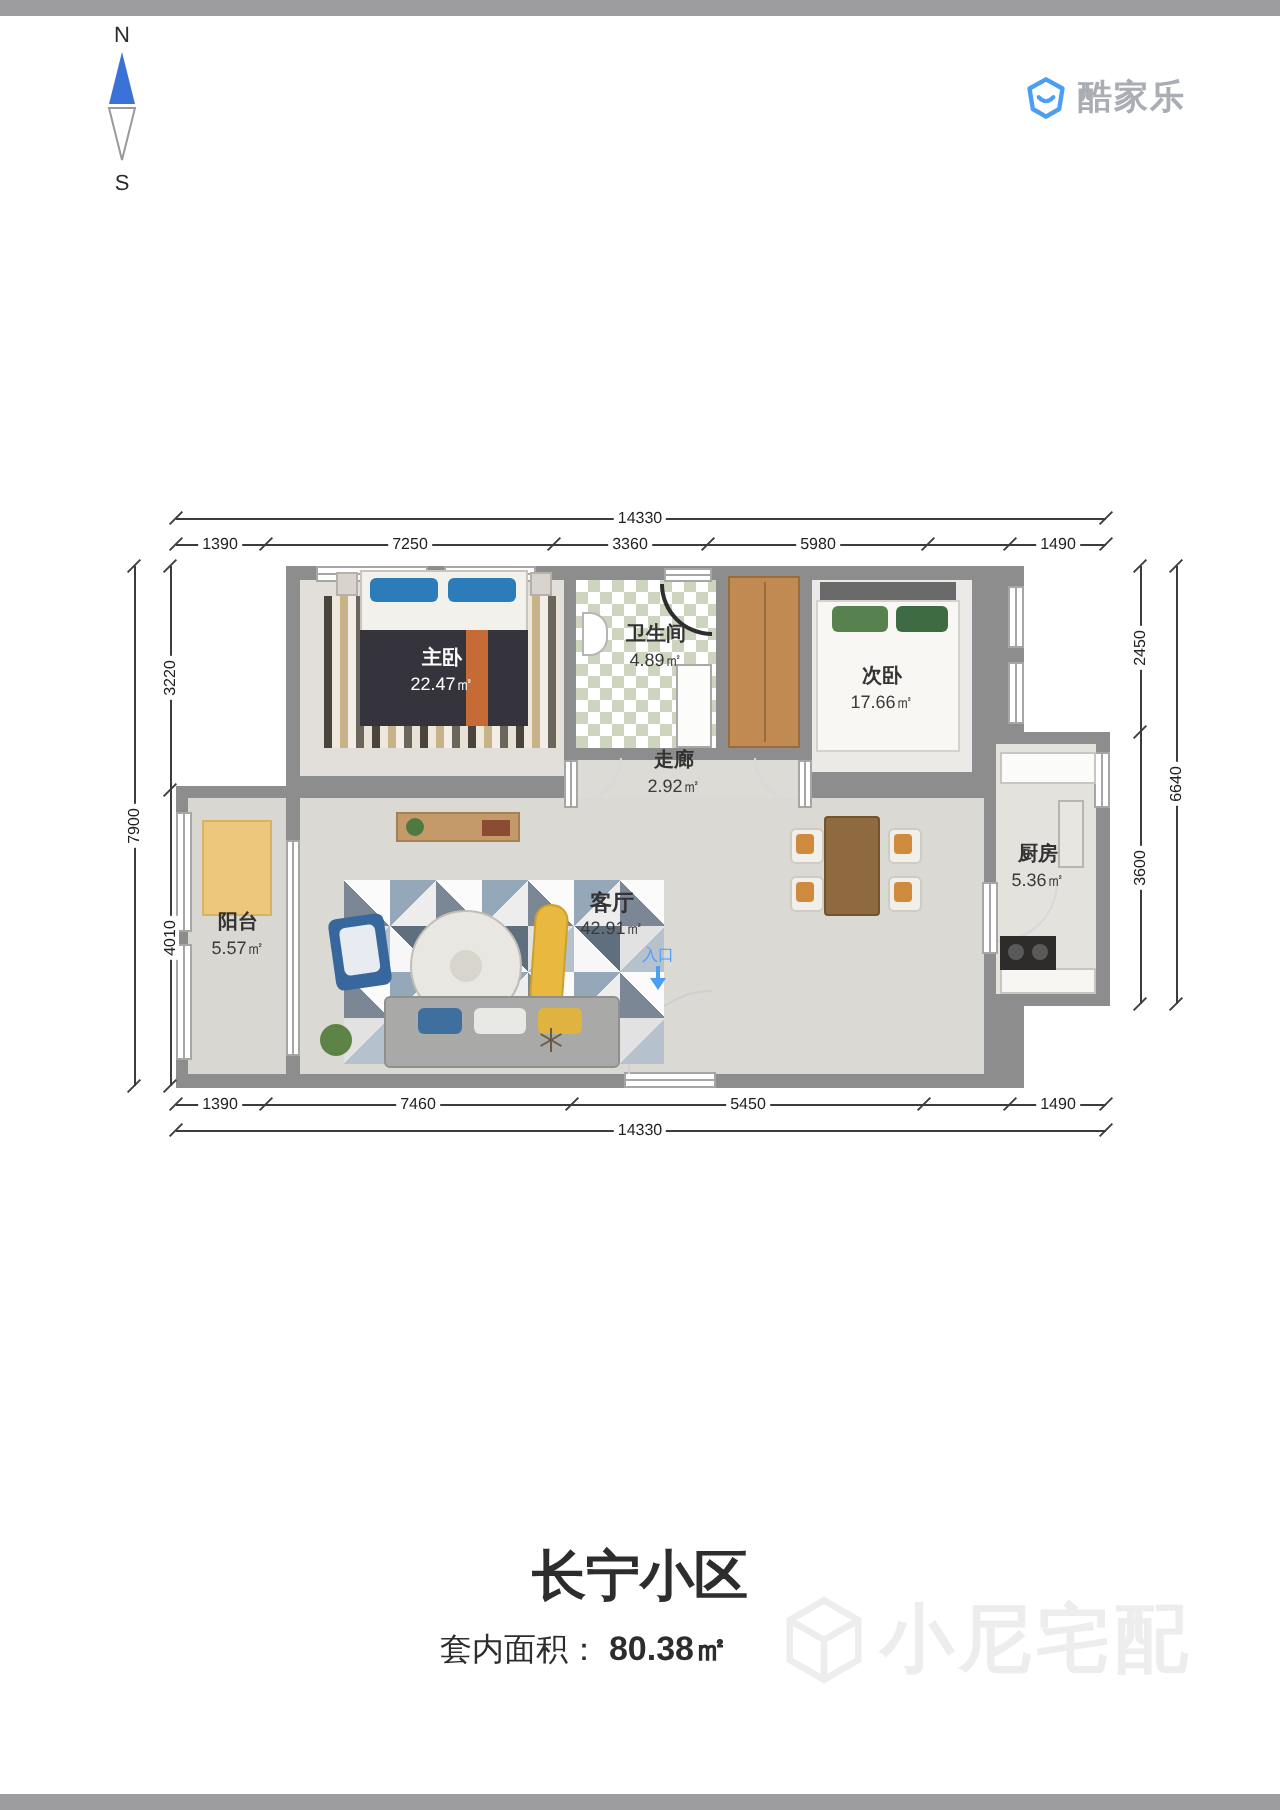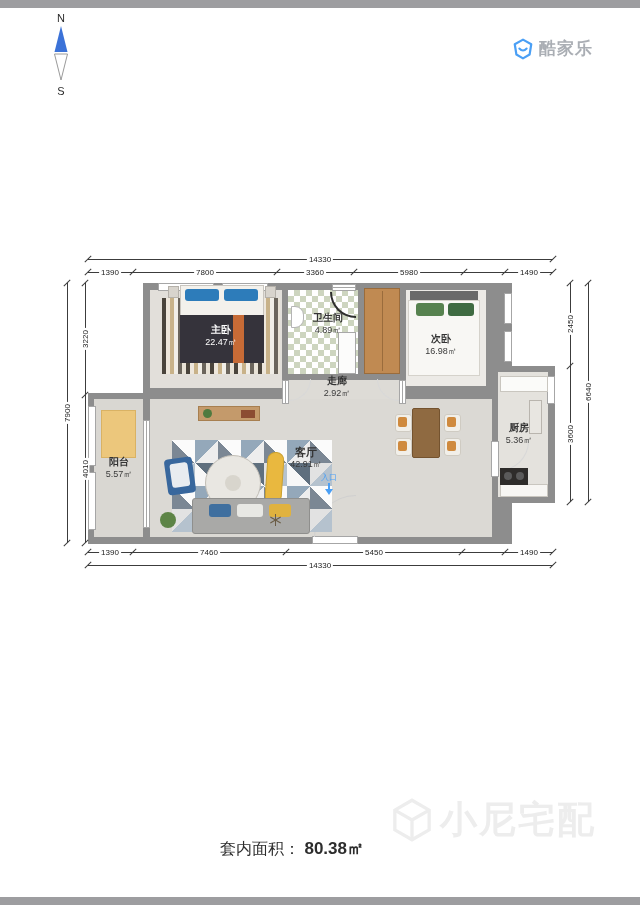--- a/index.html
+++ b/index.html
@@ -42,21 +42,21 @@
   .dlab{position:absolute;font-size:8px;color:#222;background:#fff;padding:0 2px;transform:translate(-50%,-50%);white-space:nowrap;}
   .dlab.v{transform:translate(-50%,-50%) rotate(-90deg);}
 
   
   .chair{position:absolute;width:15px;height:16px;background:#f1efe9;border:1px solid #cfcbc2;border-radius:3px;}
   .chair .seat{position:absolute;left:2px;top:2px;width:9px;height:10px;background:#cf8a3e;border-radius:2px;}
   .pillow{position:absolute;border-radius:3px;}
 
   
   .title{position:absolute;left:0;top:770px;width:640px;text-align:center;font-size:27px;font-weight:700;color:#2d2d2d;}
-  .subtitle{position:absolute;left:0;top:837px;width:584px;text-align:center;font-size:16px;color:#2d2d2d;}
+  .subtitle{position:absolute;left:0;top:813px;width:584px;text-align:center;font-size:16px;color:#2d2d2d;}
   .subtitle .val{font-weight:700;font-size:17px;}
   .watermark{position:absolute;left:390px;top:795px;display:flex;align-items:center;gap:6px;color:#ededed;font-size:37px;font-weight:700;letter-spacing:2px;}
 </style>
 </head>
 <body>
 
 <div class="page">
 
   <div class="bar" style="top:0"></div>
   <div class="bar" style="top:897px"></div>
@@ -186,21 +186,21 @@
   <div class="rlabel light" style="left:221px;top:324px">
     <div class="rname">主卧</div>
     <div class="rarea">22.47㎡</div>
   </div>
   <div class="rlabel" style="left:328px;top:312px">
     <div class="rname">卫生间</div>
     <div class="rarea">4.89㎡</div>
   </div>
   <div class="rlabel" style="left:441px;top:333px">
     <div class="rname">次卧</div>
-    <div class="rarea">16.98㎡</div>
+    <div class="rarea">17.66㎡</div>
   </div>
   <div class="rlabel" style="left:337px;top:375px">
     <div class="rname">走廊</div>
     <div class="rarea">2.92㎡</div>
   </div>
   <div class="rlabel" style="left:306px;top:446px">
     <div class="rname" style="font-size:11px">客厅</div>
     <div class="rarea">42.91㎡</div>
   </div>
   <div class="rlabel" style="left:119px;top:456px">
@@ -225,21 +225,21 @@
 
   <div class="dim-h" style="left:88px;top:272px;width:465px"></div>
   <div class="tick" style="left:88px;top:272px"></div>
   <div class="tick" style="left:133px;top:272px"></div>
   <div class="tick" style="left:277px;top:272px"></div>
   <div class="tick" style="left:354px;top:272px"></div>
   <div class="tick" style="left:464px;top:272px"></div>
   <div class="tick" style="left:505px;top:272px"></div>
   <div class="tick" style="left:553px;top:272px"></div>
   <div class="dlab" style="left:110px;top:272px">1390</div>
-  <div class="dlab" style="left:205px;top:272px">7800</div>
+  <div class="dlab" style="left:205px;top:272px">7250</div>
   <div class="dlab" style="left:315px;top:272px">3360</div>
   <div class="dlab" style="left:409px;top:272px">5980</div>
   <div class="dlab" style="left:529px;top:272px">1490</div>
 
   <div class="dim-h" style="left:88px;top:552px;width:465px"></div>
   <div class="tick" style="left:88px;top:552px"></div>
   <div class="tick" style="left:133px;top:552px"></div>
   <div class="tick" style="left:286px;top:552px"></div>
   <div class="tick" style="left:462px;top:552px"></div>
   <div class="tick" style="left:505px;top:552px"></div>
@@ -278,18 +278,19 @@
   <div class="tick" style="left:588px;top:502px"></div>
   <div class="dlab v" style="left:588px;top:392px">6640</div>
 
   <div class="watermark">
     <svg width="44" height="44" viewBox="0 0 40 40">
       <polygon points="20,2 35.6,11 35.6,29 20,38 4.4,29 4.4,11" fill="none" stroke="#ededed" stroke-width="3"></polygon>
       <path d="M20 20 L20 38 M20 20 L4.4 11 M20 20 L35.6 11" fill="none" stroke="#ededed" stroke-width="3"></path>
     </svg>
     <span>小尼宅配</span>
   </div>
+  <div class="title">长宁小区</div>
   <div class="subtitle">
     <span>套内面积：</span>
     <span class="val">80.38㎡</span>
   </div>
 
 </div>
 
 </body></html>

